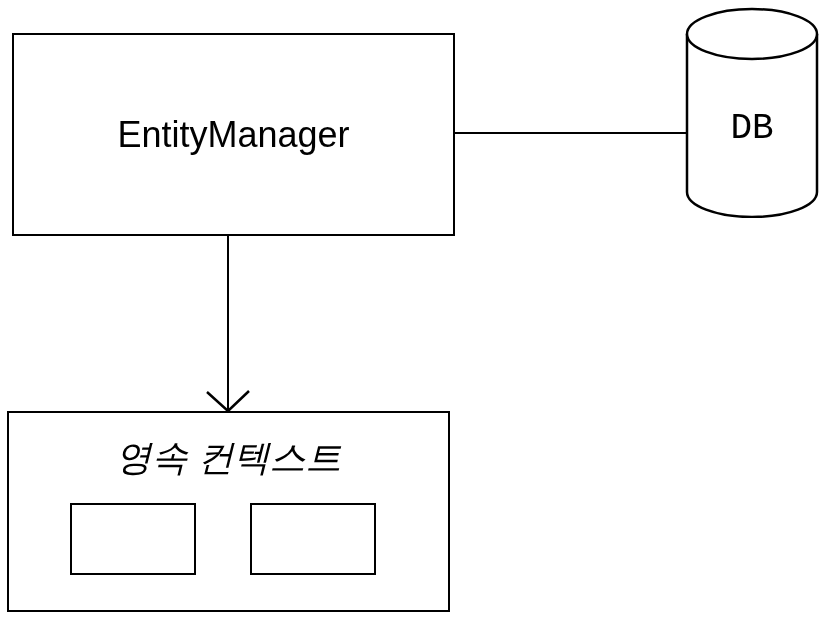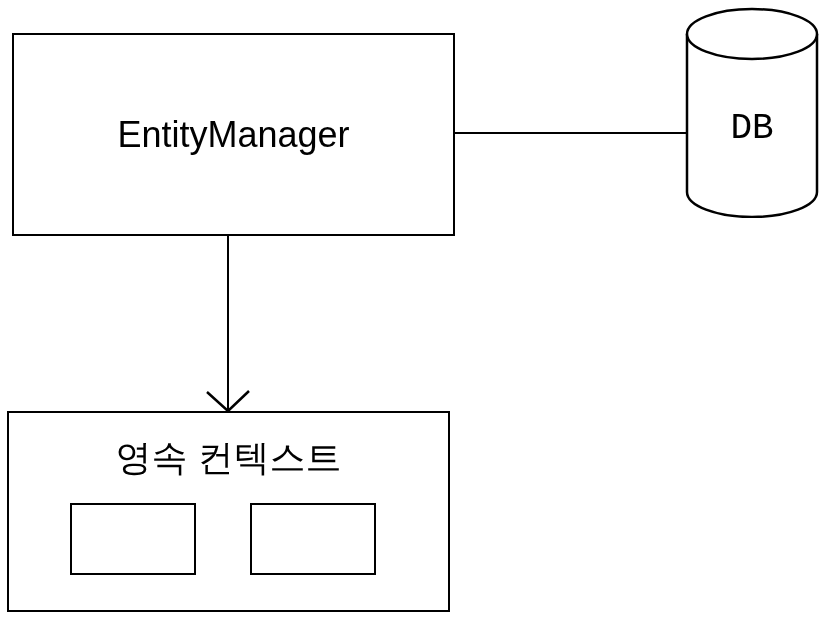--- a/index.html
+++ b/index.html
@@ -74,20 +74,21 @@
     height: 201px;
   }
   .persistence-context .label {
     position: absolute;
     left: 0;
     top: 21px;
     width: 100%;
     text-align: center;
     font-size: 36px;
     color: #000000;
+    font-style: italic;
   }
   .inner-rect {
     position: absolute;
     border: 2px solid #000000;
     background: #ffffff;
     width: 126px;
     height: 72px;
     top: 90px;
   }
   .inner-rect.left  { left: 61px; }

